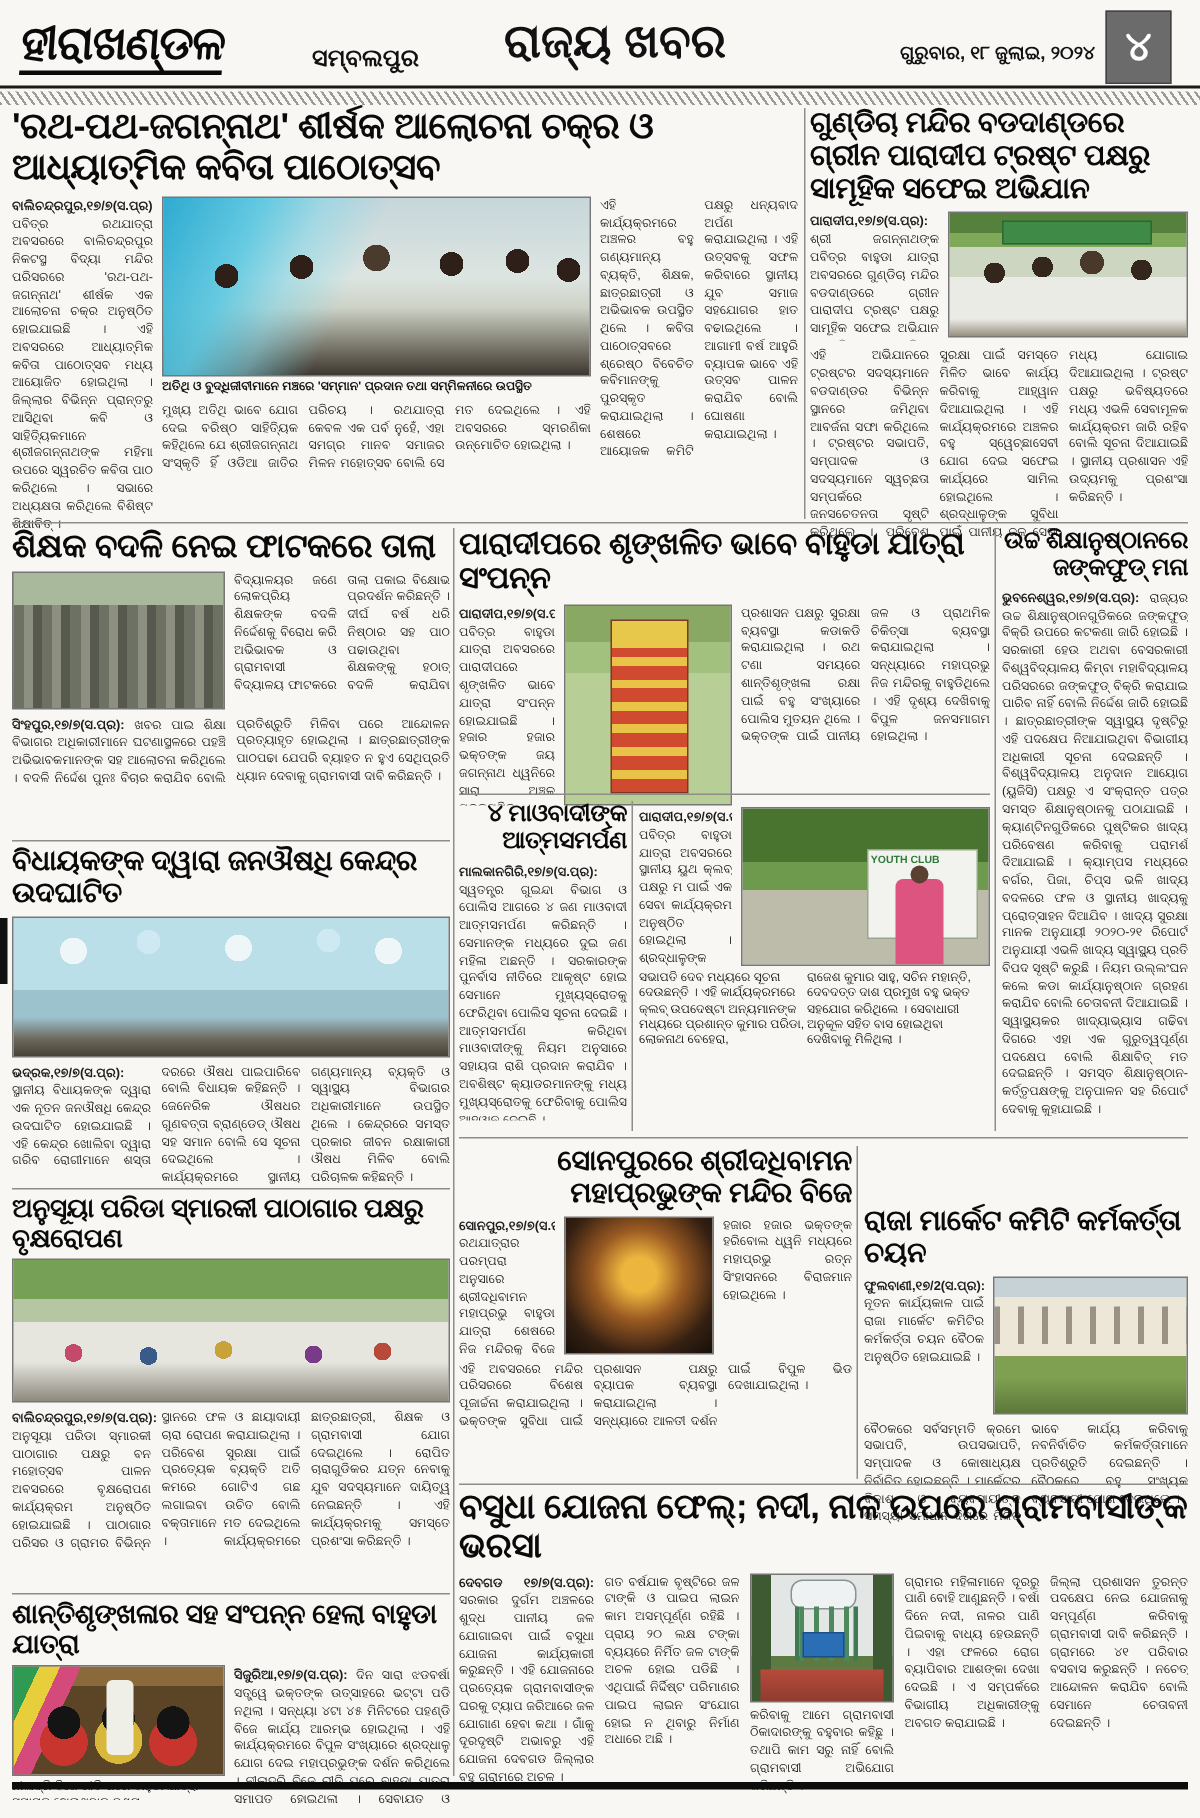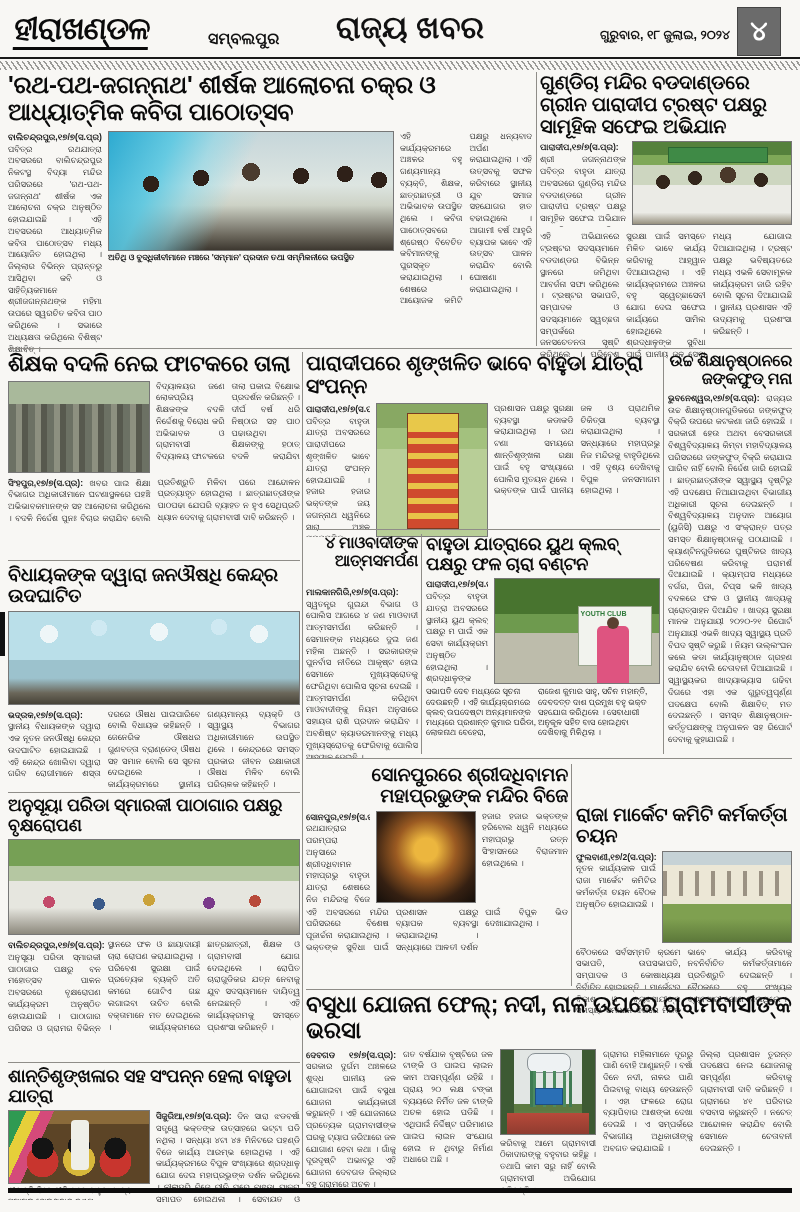--- a/index.html
+++ b/index.html
@@ -116,20 +116,21 @@
   <div class="story" style="left:8px;top:72px;width:524px;height:274px">
     <div class="hl" style="font-size:24px">'ରଥ-ପଥ-ଜଗନ୍ନାଥ' ଶୀର୍ଷକ ଆଲୋଚନା ଚକ୍ର ଓ ଆଧ୍ୟାତ୍ମିକ କବିତା ପାଠୋତ୍ସବ</div>
     <div class="row" style="gap:6px;margin-top:5px">
       <div class="body" style="width:94px;height:232px">
         <span class="byline">ବାଲିଚନ୍ଦ୍ରପୁର,୧୭/୭(ସ.ପ୍ର):</span>
         <span>ପବିତ୍ର ରଥଯାତ୍ରା ଅବସରରେ ବାଲିଚନ୍ଦ୍ରପୁର ନିକଟସ୍ଥ ବିଦ୍ୟା ମନ୍ଦିର ପରିସରରେ 'ରଥ-ପଥ-ଜଗନ୍ନାଥ' ଶୀର୍ଷକ ଏକ ଆଲୋଚନା ଚକ୍ର ଅନୁଷ୍ଠିତ ହୋଇଯାଇଛି । ଏହି ଅବସରରେ ଆଧ୍ୟାତ୍ମିକ କବିତା ପାଠୋତ୍ସବ ମଧ୍ୟ ଆୟୋଜିତ ହୋଇଥିଲା । ଜିଲ୍ଲାର ବିଭିନ୍ନ ପ୍ରାନ୍ତରୁ ଆସିଥିବା କବି ଓ ସାହିତ୍ୟିକମାନେ ଶ୍ରୀଜଗନ୍ନାଥଙ୍କ ମହିମା ଉପରେ ସ୍ୱରଚିତ କବିତା ପାଠ କରିଥିଲେ । ସଭାରେ ଅଧ୍ୟକ୍ଷତା କରିଥିଲେ ବିଶିଷ୍ଟ ଶିକ୍ଷାବିତ୍ ।</span>
       </div>
       <div style="width:286px">
         <div class="ph ph-a" style="height:120px"></div>
         <div class="cap" style="height:13px;margin:2px 0">ଅତିଥି ଓ ବୁଦ୍ଧିଜୀବୀମାନେ ମଞ୍ଚରେ 'ସମ୍ମାନ'      ପ୍ରଦାନ      ତଥା ସମ୍ମିଳନୀରେ ଉପସ୍ଥିତ</div>
+        <div class="body cols3" style="height:92px">ମୁଖ୍ୟ ଅତିଥି ଭାବେ ଯୋଗ ଦେଇ ବରିଷ୍ଠ ସାହିତ୍ୟିକ କହିଥିଲେ ଯେ ଶ୍ରୀଜଗନ୍ନାଥ ସଂସ୍କୃତି ହିଁ ଓଡିଆ ଜାତିର ପରିଚୟ । ରଥଯାତ୍ରା କେବଳ ଏକ ପର୍ବ ନୁହେଁ, ଏହା ସମଗ୍ର ମାନବ ସମାଜର ମିଳନ ମହୋତ୍ସବ ବୋଲି ସେ ମତ ଦେଇଥିଲେ । ଏହି ଅବସରରେ ସ୍ମରଣିକା ଉନ୍ମୋଚିତ ହୋଇଥିଲା ।</div>
       </div>
       <div class="body cols2" style="flex:1;height:232px">ଏହି କାର୍ଯ୍ୟକ୍ରମରେ ଅଞ୍ଚଳର ବହୁ ଗଣ୍ୟମାନ୍ୟ ବ୍ୟକ୍ତି, ଶିକ୍ଷକ, ଛାତ୍ରଛାତ୍ରୀ ଓ ଅଭିଭାବକ ଉପସ୍ଥିତ ଥିଲେ । କବିତା ପାଠୋତ୍ସବରେ ଶ୍ରେଷ୍ଠ ବିବେଚିତ କବିମାନଙ୍କୁ ପୁରସ୍କୃତ କରାଯାଇଥିଲା । ଶେଷରେ ଆୟୋଜକ କମିଟି ପକ୍ଷରୁ ଧନ୍ୟବାଦ ଅର୍ପଣ କରାଯାଇଥିଲା । ଏହି ଉତ୍ସବକୁ ସଫଳ କରିବାରେ ସ୍ଥାନୀୟ ଯୁବ ସମାଜ ସହଯୋଗର ହାତ ବଢାଇଥିଲେ । ଆଗାମୀ ବର୍ଷ ଆହୁରି ବ୍ୟାପକ ଭାବେ ଏହି ଉତ୍ସବ ପାଳନ କରାଯିବ ବୋଲି ଘୋଷଣା କରାଯାଇଥିଲା ।</div>
     </div>
   </div>
 
   <div class="story" style="left:540px;top:72px;width:252px;height:274px">
     <div class="hl" style="font-size:19.5px">ଗୁଣ୍ଡିଚା ମନ୍ଦିର ବଡଦାଣ୍ଡରେ ଗ୍ରୀନ ପାରାଦୀପ ଟ୍ରଷ୍ଟ ପକ୍ଷରୁ ସାମୂହିକ ସଫେଇ ଅଭିଯାନ</div>
     <div class="row" style="gap:6px;margin-top:4px">
       <div class="body" style="width:86px;height:86px">
         <span class="byline">ପାରାଦୀପ,୧୭/୭(ସ.ପ୍ର):</span>
@@ -171,28 +172,27 @@
   <div class="story" style="left:668px;top:352px;width:124px;height:402px">
     <div class="hl ctr" style="font-size:16px">ଉଚ୍ଚ ଶିକ୍ଷାନୁଷ୍ଠାନରେ ଜଙ୍କଫୁଡ୍ ମନା</div>
     <div class="body" style="height:352px;margin-top:4px">
       <span class="byline">ଭୁବନେଶ୍ୱର,୧୭/୭(ସ.ପ୍ର):</span>
       <span>ରାଜ୍ୟର ଉଚ୍ଚ ଶିକ୍ଷାନୁଷ୍ଠାନଗୁଡିକରେ ଜଙ୍କଫୁଡ୍ ବିକ୍ରି ଉପରେ କଟକଣା ଜାରି ହୋଇଛି । ସରକାରୀ ହେଉ ଅଥବା ବେସରକାରୀ ବିଶ୍ୱବିଦ୍ୟାଳୟ କିମ୍ବା ମହାବିଦ୍ୟାଳୟ ପରିସରରେ ଜଙ୍କଫୁଡ୍ ବିକ୍ରି କରାଯାଇ ପାରିବ ନାହିଁ ବୋଲି ନିର୍ଦ୍ଦେଶ ଜାରି ହୋଇଛି । ଛାତ୍ରଛାତ୍ରୀଙ୍କ ସ୍ୱାସ୍ଥ୍ୟ ଦୃଷ୍ଟିରୁ ଏହି ପଦକ୍ଷେପ ନିଆଯାଇଥିବା ବିଭାଗୀୟ ଅଧିକାରୀ ସୂଚନା ଦେଇଛନ୍ତି । ବିଶ୍ୱବିଦ୍ୟାଳୟ ଅନୁଦାନ ଆୟୋଗ (ୟୁଜିସି) ପକ୍ଷରୁ ଏ ସଂକ୍ରାନ୍ତ ପତ୍ର ସମସ୍ତ ଶିକ୍ଷାନୁଷ୍ଠାନକୁ ପଠାଯାଇଛି । କ୍ୟାଣ୍ଟିନଗୁଡିକରେ ପୁଷ୍ଟିକର ଖାଦ୍ୟ ପରିବେଷଣ କରିବାକୁ ପରାମର୍ଶ ଦିଆଯାଇଛି । କ୍ୟାମ୍ପସ ମଧ୍ୟରେ ବର୍ଗର, ପିଜା, ଚିପ୍ସ ଭଳି ଖାଦ୍ୟ ବଦଳରେ ଫଳ ଓ ସ୍ଥାନୀୟ ଖାଦ୍ୟକୁ ପ୍ରୋତ୍ସାହନ ଦିଆଯିବ । ଖାଦ୍ୟ ସୁରକ୍ଷା ମାନକ ଅନୁଯାୟୀ ୨୦୨୦-୨୧ ରିପୋର୍ଟ ଅନୁଯାୟୀ ଏଭଳି ଖାଦ୍ୟ ସ୍ୱାସ୍ଥ୍ୟ ପ୍ରତି ବିପଦ ସୃଷ୍ଟି କରୁଛି । ନିୟମ ଉଲ୍ଲଂଘନ କଲେ କଡା କାର୍ଯ୍ୟାନୁଷ୍ଠାନ ଗ୍ରହଣ କରାଯିବ ବୋଲି ଚେତାବନୀ ଦିଆଯାଇଛି । ସ୍ୱାସ୍ଥ୍ୟକର ଖାଦ୍ୟାଭ୍ୟାସ ଗଢିବା ଦିଗରେ ଏହା ଏକ ଗୁରୁତ୍ୱପୂର୍ଣ୍ଣ ପଦକ୍ଷେପ ବୋଲି ଶିକ୍ଷାବିତ୍ ମତ ଦେଇଛନ୍ତି । ସମସ୍ତ ଶିକ୍ଷାନୁଷ୍ଠାନ-କର୍ତ୍ତୃପକ୍ଷଙ୍କୁ ଅନୁପାଳନ ସହ ରିପୋର୍ଟ ଦେବାକୁ କୁହାଯାଇଛି ।</span>
     </div>
   </div>
 
   <div class="story" style="left:306px;top:534px;width:112px;height:220px">
     <div class="hl ctr" style="font-size:16px">୪ ମାଓବାଦୀଙ୍କ ଆତ୍ମସମର୍ପଣ</div>
-    <div class="body" style="height:172px;margin-top:16px">
+    <div class="body" style="height:172px;margin-top:5px">
       <span class="byline">ମାଲକାନଗିରି,୧୭/୭(ସ.ପ୍ର):</span>
       <span>ସ୍ୱତନ୍ତ୍ର ଗୁଇନ୍ଦା ବିଭାଗ ଓ ପୋଲିସ ଆଗରେ ୪ ଜଣ ମାଓବାଦୀ ଆତ୍ମସମର୍ପଣ କରିଛନ୍ତି । ସେମାନଙ୍କ ମଧ୍ୟରେ ଦୁଇ ଜଣ ମହିଳା ଅଛନ୍ତି । ସରକାରଙ୍କ ପୁନର୍ବାସ ନୀତିରେ ଆକୃଷ୍ଟ ହୋଇ ସେମାନେ ମୁଖ୍ୟସ୍ରୋତକୁ ଫେରିଥିବା ପୋଲିସ ସୂଚନା ଦେଇଛି । ଆତ୍ମସମର୍ପଣ କରିଥିବା ମାଓବାଦୀଙ୍କୁ ନିୟମ ଅନୁସାରେ ସହାୟତା ରାଶି ପ୍ରଦାନ କରାଯିବ । ଅବଶିଷ୍ଟ କ୍ୟାଡରମାନଙ୍କୁ ମଧ୍ୟ ମୁଖ୍ୟସ୍ରୋତକୁ ଫେରିବାକୁ ପୋଲିସ ଆହ୍ୱାନ ଦେଇଛି ।</span>
     </div>
   </div>
 
   <div class="story" style="left:426px;top:534px;width:234px;height:220px">
-    <div class="hl" style="font-size:18px">ବାହୁଡା ଯାତ୍ରାରେ ୟୁଥ କ୍ଲବ୍ ପକ୍ଷରୁ ଫଳ ଚାରା ବଣ୍ଟନ</div>
     <div class="row" style="gap:6px;margin-top:4px">
       <div class="body" style="width:62px;height:106px">
         <span class="byline">ପାରାଦୀପ,୧୭/୭(ସ.ପ୍ର):</span>
         <span>ପବିତ୍ର ବାହୁଡା ଯାତ୍ରା ଅବସରରେ ସ୍ଥାନୀୟ ୟୁଥ କ୍ଲବ୍ ପକ୍ଷରୁ ମ ପାଇଁ ଏକ ସେବା କାର୍ଯ୍ୟକ୍ରମ ଅନୁଷ୍ଠିତ ହୋଇଥିଲା । ଶ୍ରଦ୍ଧାଳୁଙ୍କ ମଧ୍ୟରେ ଫଳ ଓ ଚାରା ବଣ୍ଟନ କରାଯାଇଥିଲା । ଯାତ୍ରା ଅବସରରେ ଆସିଥିବା ଭକ୍ତମାନେ ଏହି ସେବାକୁ ଭୂୟସୀ ପ୍ରଶଂସା କରିଥିଲେ । ଏହି ସନ୍ଦର୍ଭରେ କ୍ଲବ୍ ସଭାପତି ସୂଚନା ଦେଇଥିଲେ ।</span>
       </div>
       <div class="ph ph-g" style="flex:1;height:106px">
         <span class="bnr">YOUTH CLUB</span>
         <span class="pink"></span>
       </div>
     </div>

